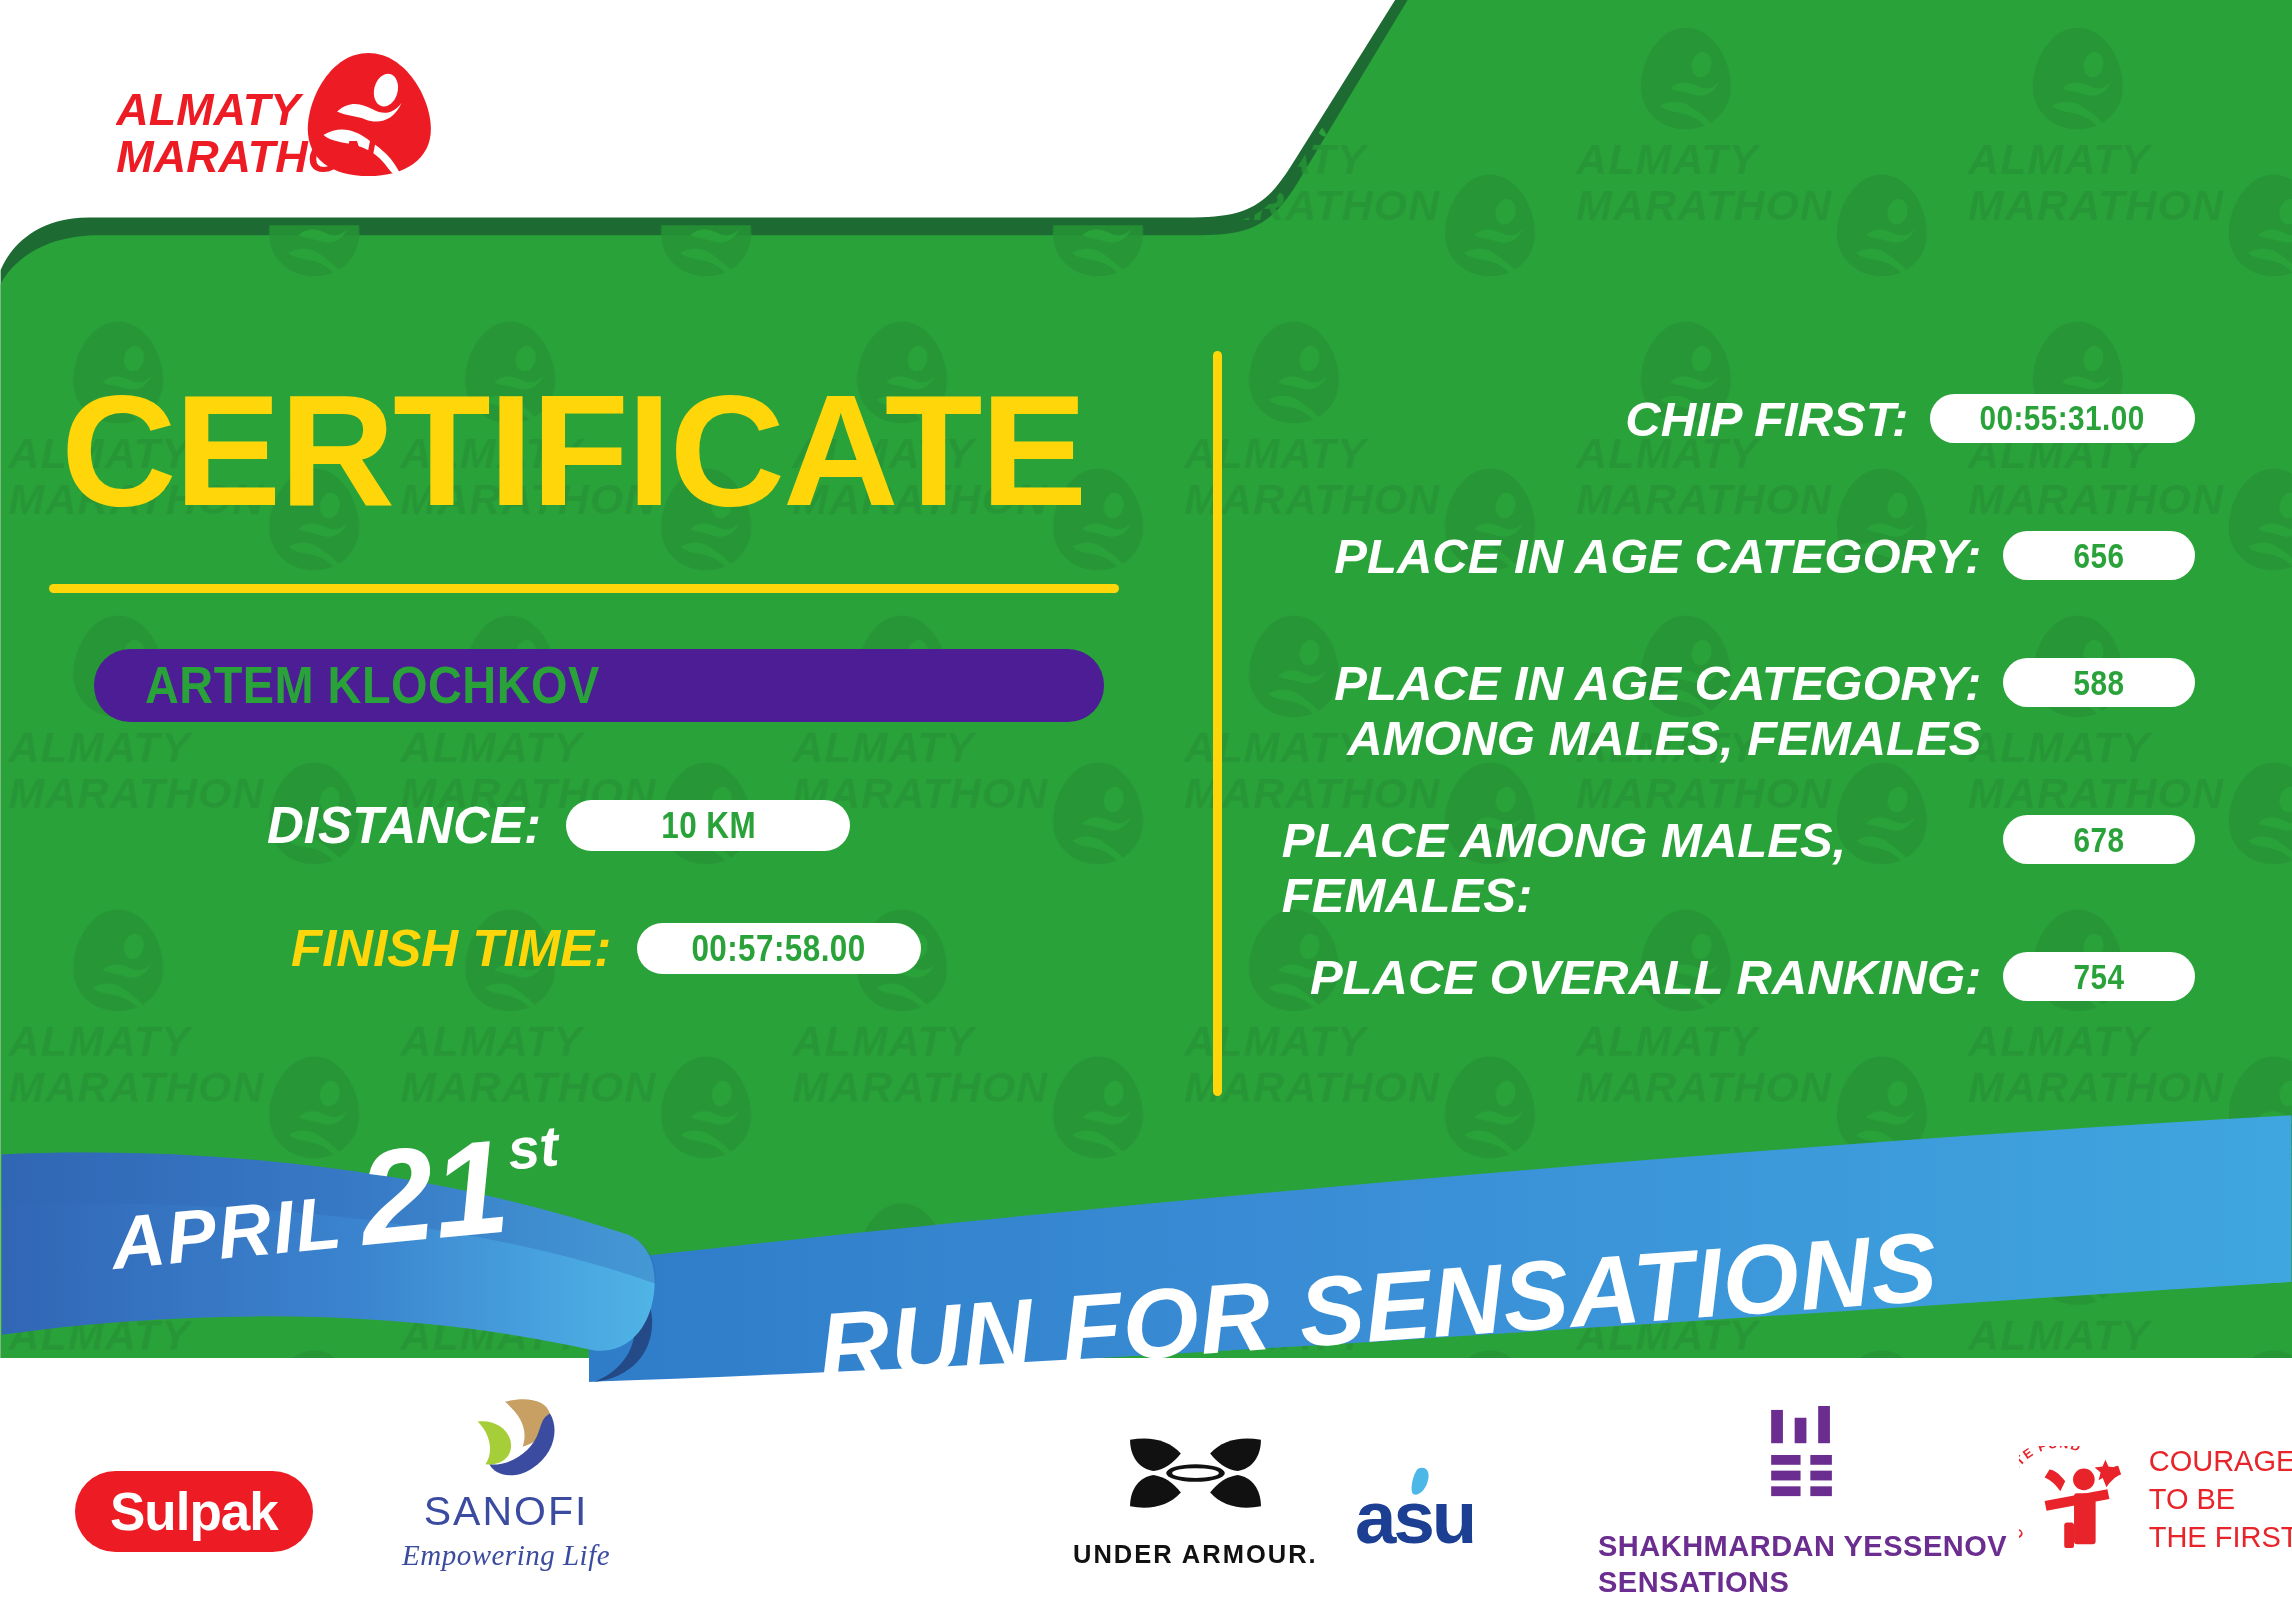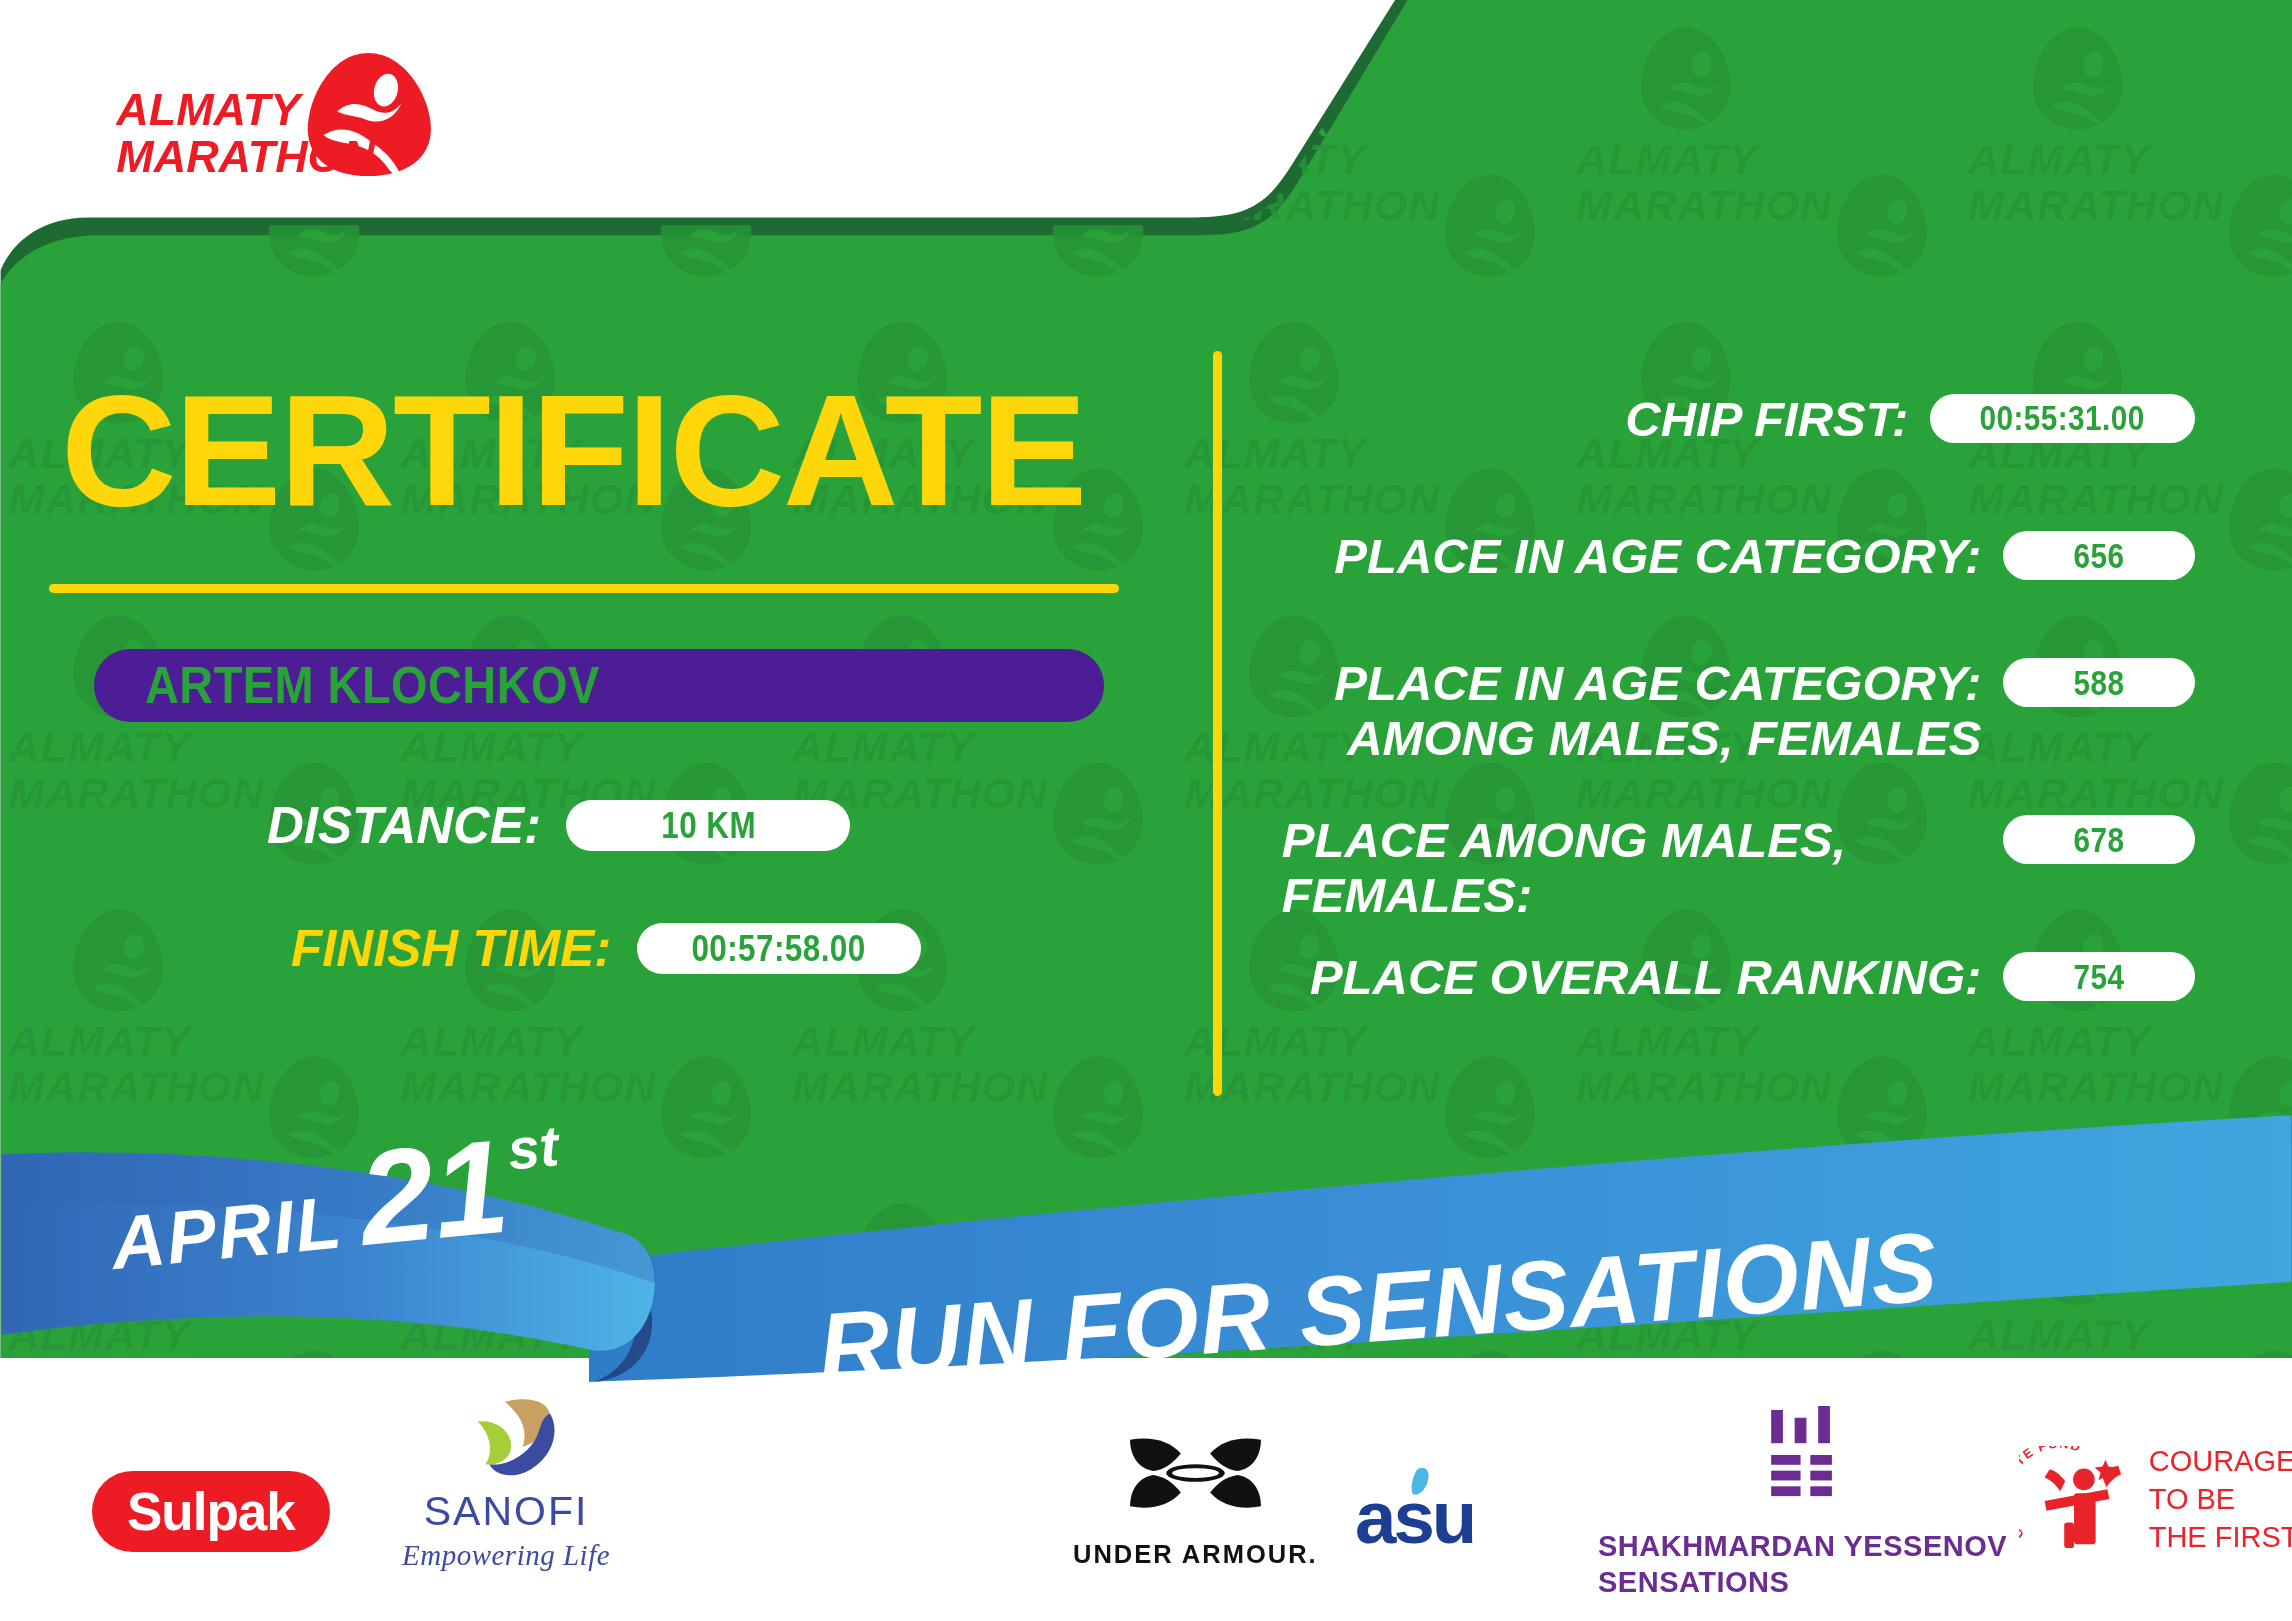--- a/index.html
+++ b/index.html
@@ -259,21 +259,21 @@
     background: #ffffff;
     display: flex;
     align-items: center;
   }
   .sponsor {
     display: flex;
     align-items: center;
     justify-content: center;
     height: 137px;
   }
-  #sp-sulpak   { position: absolute; left: 92px;  top: 39px; }
+  #sp-sulpak   { position: absolute; left: 75px;  top: 39px; }
   #sp-sanofi   { position: absolute; left: 402px; top: 11.8px; }
   #sp-oriflame { position: absolute; left: 686px; top: 45px; }
   #sp-ua       { position: absolute; left: 1073px;top: 29px; }
   #sp-asu      { position: absolute; left: 1353px;top: 37px; }
   #sp-yessenov { position: absolute; left: 1598px;top: 31px; }
   #sp-courage  { position: absolute; left: 2019px;top: 27.4px; }
 
   .sulpak-pill {
     background: #ed1c24;
     border-radius: 45px;

